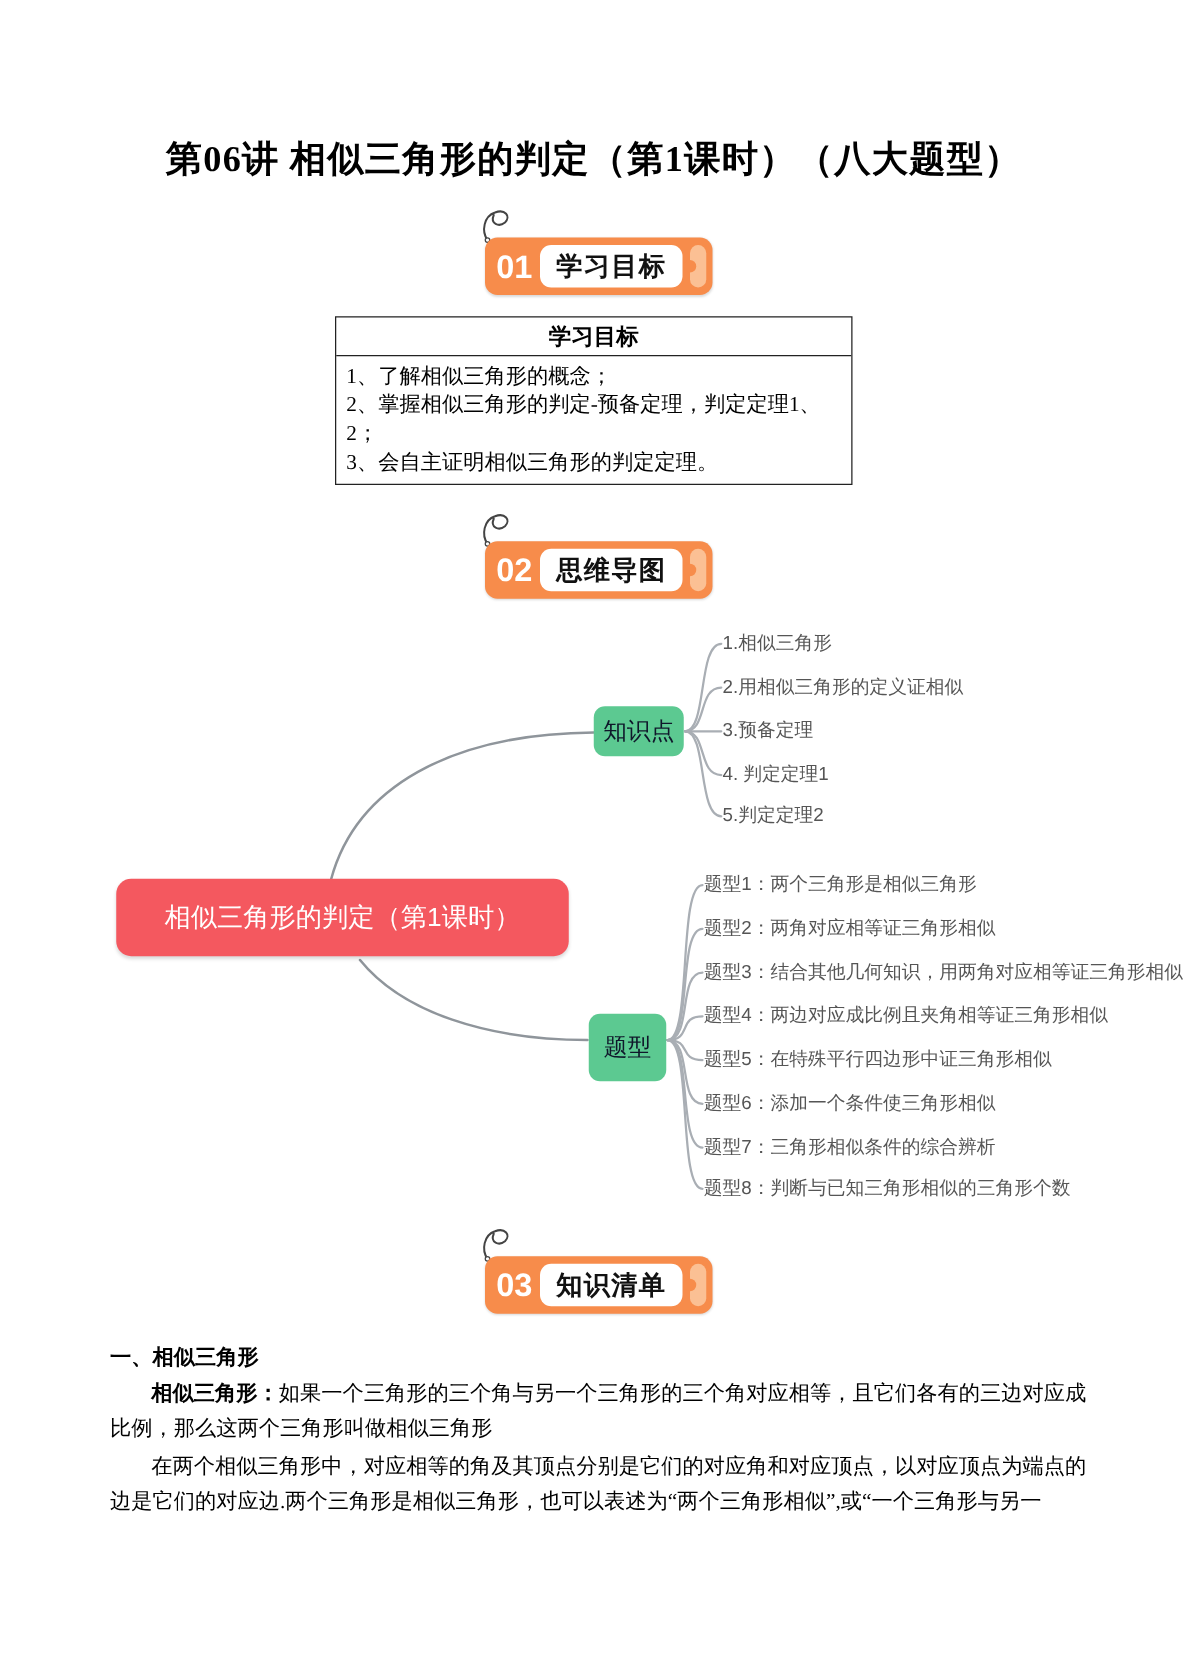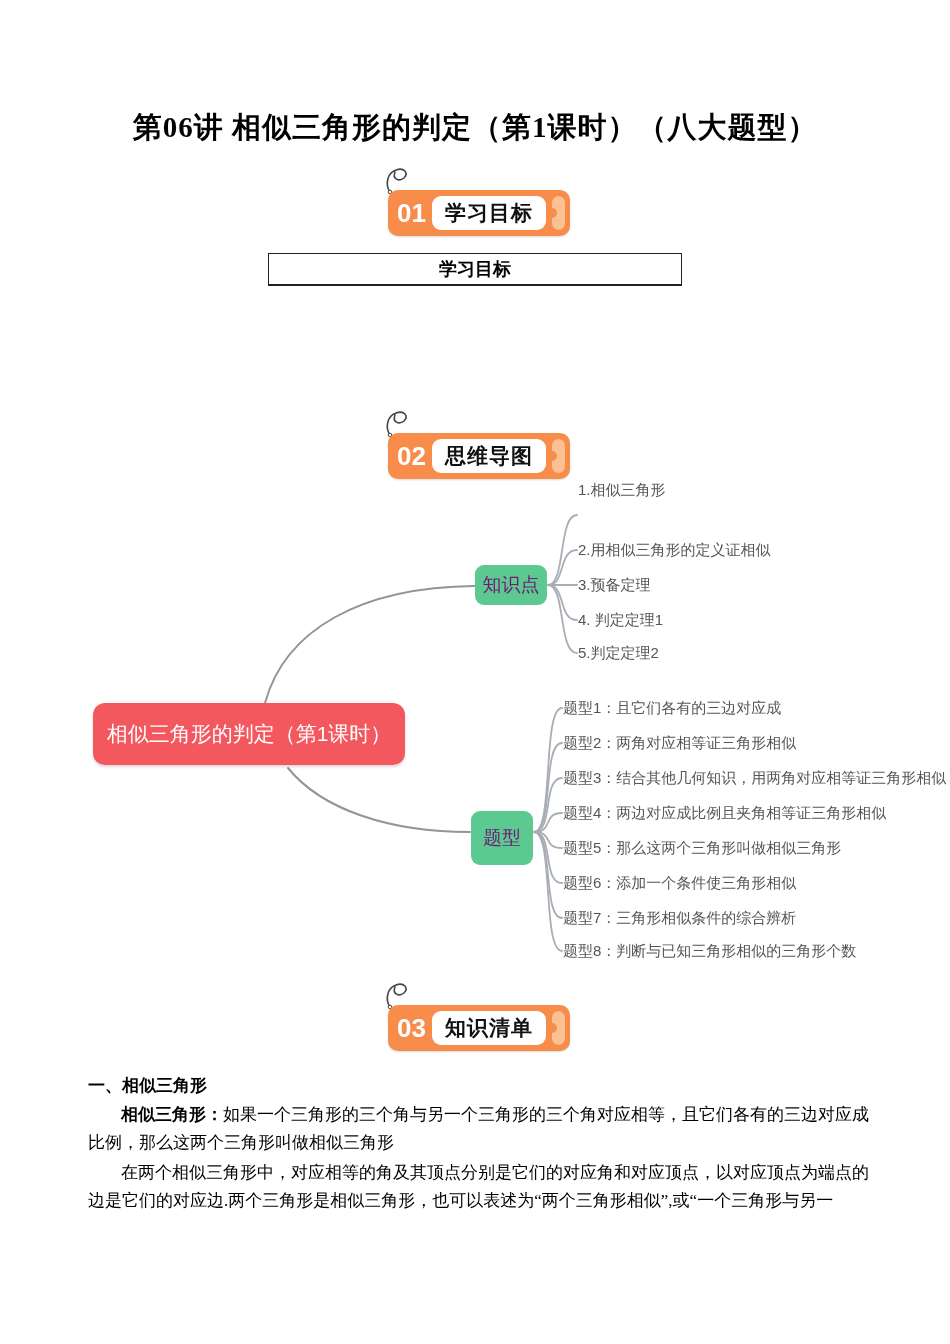--- a/index.html
+++ b/index.html
@@ -52,31 +52,31 @@
   }
   .obj-table .thead{
     border-bottom:1px solid #222;
     text-align:center;font-size:18px;font-weight:bold;
     padding:3px 0;
   }
   .obj-table .tbody{padding:4px 8px 6px 8px;font-size:17px;line-height:23px;}
   
   .mm-svg{position:absolute;left:60px;top:480px;width:840px;height:510px;}
   .mm-root{
-    position:absolute;left:93px;top:703px;width:312px;height:62px;
+    position:absolute;left:93px;top:703px;width:362px;height:62px;
     background:#f4585f;border-radius:12px;
     display:flex;align-items:center;justify-content:center;
     color:#fff;font-size:21px;
     font-family:"Liberation Sans","DejaVu Sans",sans-serif;
     box-shadow:0 2px 3px rgba(0,0,0,.15);
   }
   .mm-branch{
     position:absolute;background:#5cc991;border-radius:9px;
     display:flex;align-items:center;justify-content:center;
-    color:#701a75;font-size:19px;
+    color:#0f172a;font-size:19px;
     font-family:"Liberation Sans","DejaVu Sans",sans-serif;
   }
   .mm-branch.knowledge{left:475px;top:565px;width:72px;height:40px;}
   .mm-branch.types{left:471px;top:811px;width:62px;height:54px;}
   .mm-item{
     position:absolute;height:20px;line-height:20px;
     font-size:15px;color:#555;
     font-family:"Liberation Sans","DejaVu Sans",sans-serif;
     white-space:nowrap;
   }
@@ -106,20 +106,26 @@
   <div class="badge" style="top:190px;">
     <span class="num">01</span>
     <span class="tab">
         <span class="notch"></span>
       </span>
     <span class="pill">学习目标</span>
   </div>
 
   <div class="obj-table">
     <div class="thead">学习目标</div>
+    <div class="tbody">
+      <div>1、了解相似三角形的概念；</div>
+      <div>2、掌握相似三角形的判定-预备定理，判定定理1、</div>
+      <div>2；</div>
+      <div>3、会自主证明相似三角形的判定定理。</div>
+    </div>
   </div>
 
   <svg class="curl" style="left:382px;top:408px;" viewBox="0 0 30 30">
     <path d="M 8,27 C 3,20 5,8 14,5 C 22,2 27,8 22,13 C 17,17 10,14 13,7" fill="none" stroke="#444" stroke-width="1.6" stroke-linecap="round"></path>
     <circle cx="8" cy="27" r="1.8" fill="#fff" stroke="#444" stroke-width="1"></circle>
   </svg>
   <div class="badge" style="top:433px;">
     <span class="num">02</span>
     <span class="tab">
         <span class="notch"></span>
@@ -146,31 +152,31 @@
     <path d="M 474,352 C 494,352 482,368 502,368" fill="none" stroke="#a9aeb4" stroke-width="1.8" stroke-linecap="round"></path>
     <path d="M 474,352 C 494,352 482,403 502,403" fill="none" stroke="#a9aeb4" stroke-width="1.8" stroke-linecap="round"></path>
     <path d="M 474,352 C 494,352 482,438 502,438" fill="none" stroke="#a9aeb4" stroke-width="1.8" stroke-linecap="round"></path>
     <path d="M 474,352 C 494,352 482,471 502,471" fill="none" stroke="#a9aeb4" stroke-width="1.8" stroke-linecap="round"></path>
   </svg>
 
   <div class="mm-root">相似三角形的判定（第1课时）</div>
   <div class="mm-branch knowledge">知识点</div>
   <div class="mm-branch types">题型</div>
 
-  <div class="mm-item k" style="top:480px;">1.相似三角形</div>
+  <div class="mm-item k" style="top:505px;">1.相似三角形</div>
   <div class="mm-item k" style="top:540px;">2.用相似三角形的定义证相似</div>
   <div class="mm-item k" style="top:575px;">3.预备定理</div>
   <div class="mm-item k" style="top:610px;">4. 判定定理1</div>
   <div class="mm-item k" style="top:643px;">5.判定定理2</div>
 
-  <div class="mm-item t" style="top:698px;">题型1：且它们各有的三边对应成</div>
+  <div class="mm-item t" style="top:698px;">题型1：两个三角形是相似三角形</div>
   <div class="mm-item t" style="top:733px;">题型2：两角对应相等证三角形相似</div>
   <div class="mm-item t" style="top:768px;">题型3：结合其他几何知识，用两角对应相等证三角形相似</div>
   <div class="mm-item t" style="top:803px;">题型4：两边对应成比例且夹角相等证三角形相似</div>
-  <div class="mm-item t" style="top:838px;">题型5：那么这两个三角形叫做相似三角形</div>
+  <div class="mm-item t" style="top:838px;">题型5：在特殊平行四边形中证三角形相似</div>
   <div class="mm-item t" style="top:873px;">题型6：添加一个条件使三角形相似</div>
   <div class="mm-item t" style="top:908px;text-align:right;">题型7：三角形相似条件的综合辨析</div>
   <div class="mm-item t" style="top:941px;text-align:center;">题型8：判断与已知三角形相似的三角形个数</div>
 
   <svg class="curl" style="left:382px;top:980px;" viewBox="0 0 30 30">
     <path d="M 8,27 C 3,20 5,8 14,5 C 22,2 27,8 22,13 C 17,17 10,14 13,7" fill="none" stroke="#444" stroke-width="1.6" stroke-linecap="round"></path>
     <circle cx="8" cy="27" r="1.8" fill="#fff" stroke="#444" stroke-width="1"></circle>
   </svg>
   <div class="badge" style="top:1005px;">
     <span class="num">03</span>

